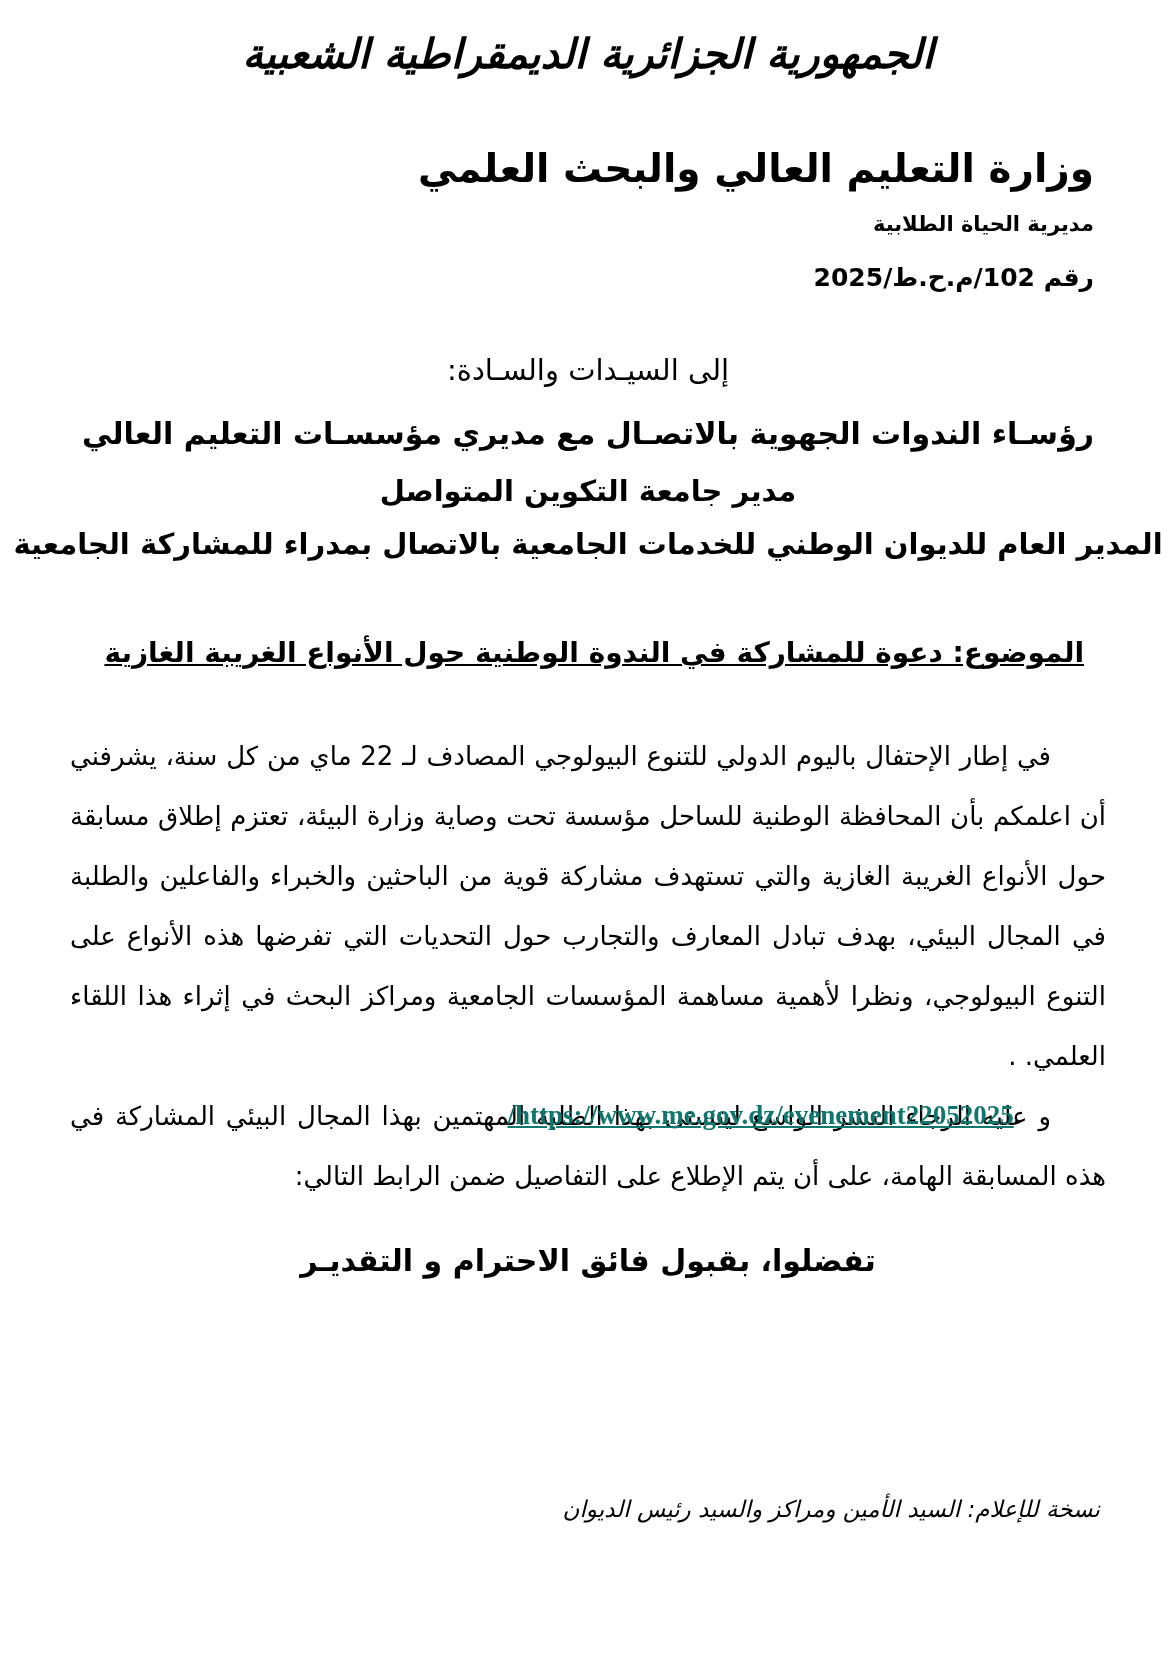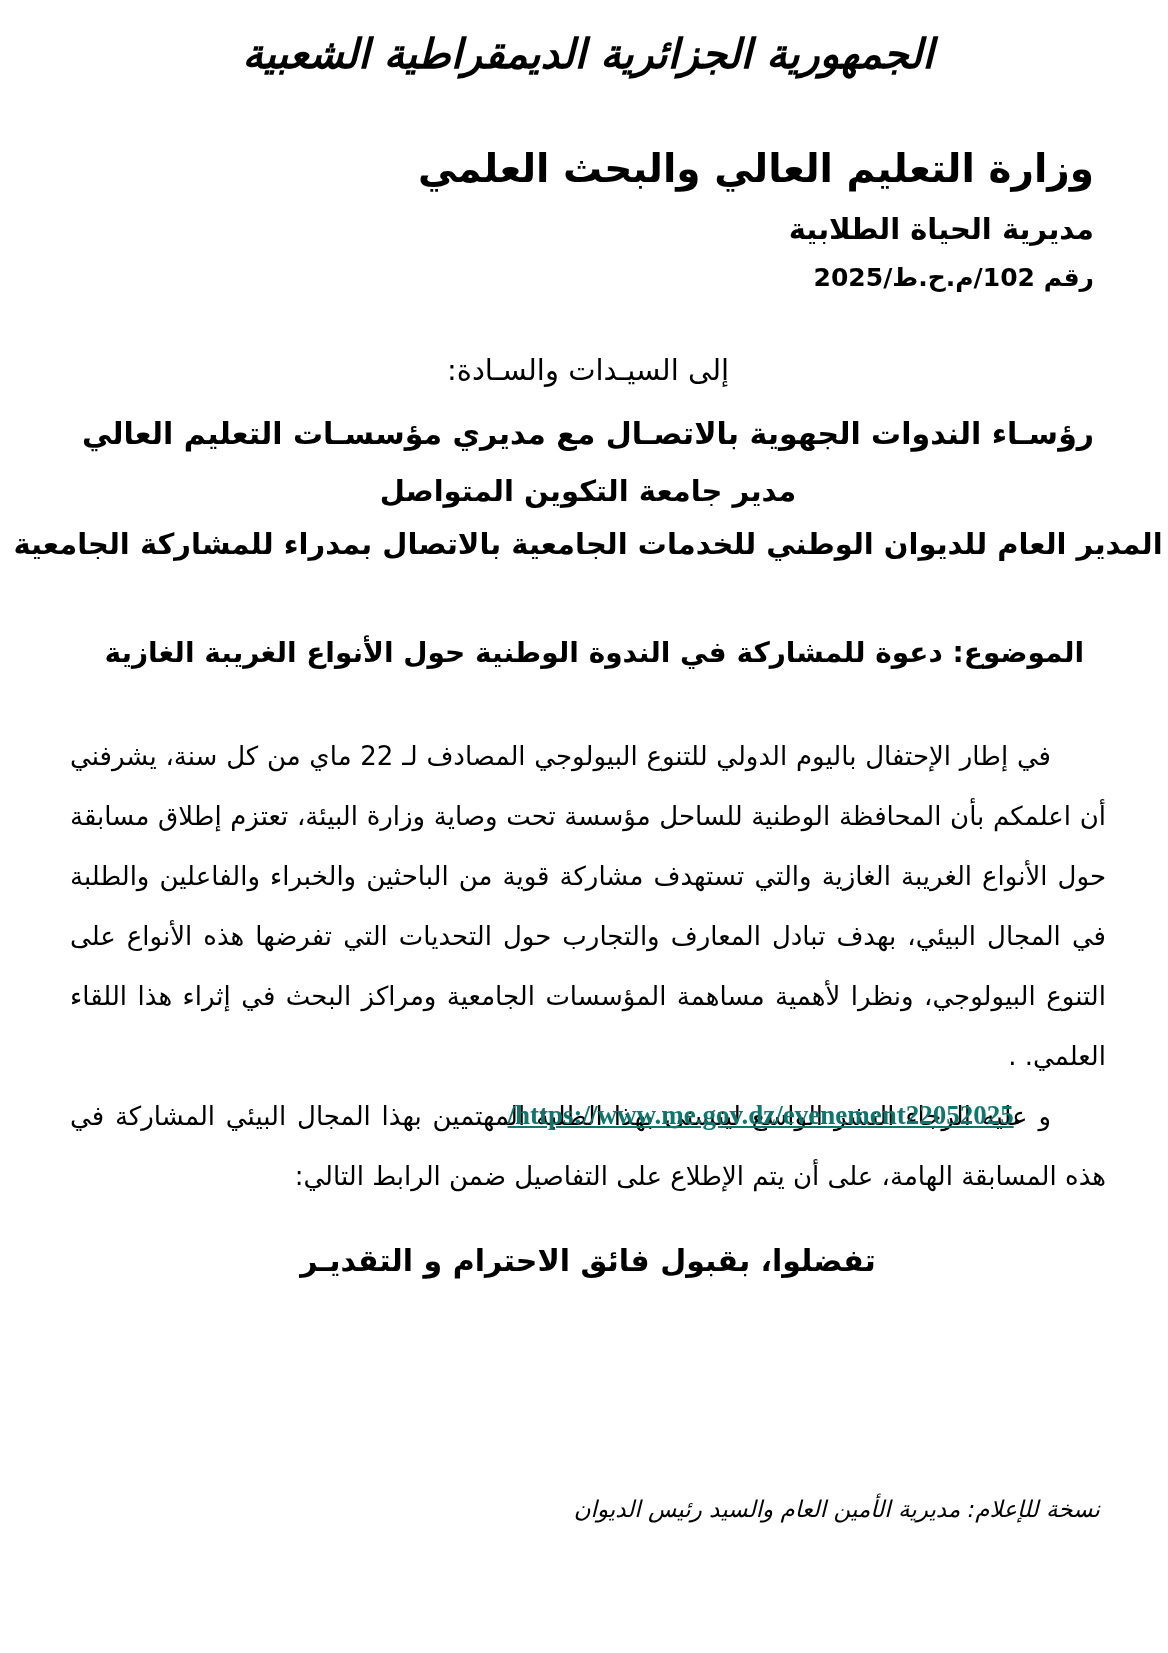--- a/index.html
+++ b/index.html
@@ -19,30 +19,30 @@
 
   .callig-header {
     top: 30px; left: 0; right: 0;
     text-align: center;
     font-size: 41px;
     font-weight: bold;
     font-style: italic;
     letter-spacing: 1px;
   }
   .ministry-line   { top: 146px; right: 74px; font-size: 39px; font-weight: bold; }
-  .directorate-line{ top: 212px; right: 74px; font-size: 29px; font-weight: bold; }
+  .directorate-line{ top: 212px; right: 74px; font-size: 21px; font-weight: bold; }
   .ref-line        { top: 263px; right: 74px; font-size: 25px; font-weight: bold; }
   .date-line       { top: 261px; left: 240px; font-size: 25px; font-weight: bold; direction: rtl; }
 
   .salutation  { top: 353px; left: 0; right: 0; text-align: center; font-size: 29px; font-weight: normal; }
   .addr-1      { top: 416px; left: 0; right: 0; text-align: center; font-size: 30px; font-weight: bold; }
   .addr-2      { top: 474px; left: 0; right: 0; text-align: center; font-size: 29px; font-weight: bold; }
   .addr-3      { top: 527px; left: 0; right: 0; text-align: center; font-size: 29px; font-weight: bold; }
 
-  .subject-line { top: 636px; right: 84px; left: 60px; text-align: right; font-size: 28px; font-weight: bold; }
+  .subject-line { top: 636px; right: 84px; left: 60px; text-align: right; font-size: 28px; font-weight: bold; text-decoration: underline; }
 
   .body-block {
     top: 726px; right: 62px; left: 62px;
     font-size: 26px;
     line-height: 60px;
     text-align: justify;
     text-justify: inter-word;
   }
   .body-block p { text-indent: 55px; }
 
@@ -100,15 +100,15 @@
     <p>في إطار الإحتفال باليوم الدولي للتنوع البيولوجي المصادف لـ 22 ماي من كل سنة، يشرفني أن اعلمكم بأن المحافظة الوطنية للساحل مؤسسة تحت وصاية وزارة البيئة، تعتزم إطلاق مسابقة حول الأنواع الغريبة الغازية والتي تستهدف مشاركة قوية من الباحثين والخبراء والفاعلين والطلبة في المجال البيئي، بهدف تبادل المعارف والتجارب حول التحديات التي تفرضها هذه الأنواع على التنوع البيولوجي، ونظرا لأهمية مساهمة المؤسسات الجامعية ومراكز البحث في إثراء هذا اللقاء العلمي. .</p>
     <p>و عليه الرجاء النشر الواسع ليتسنى بهذا الطلبة المهتمين بهذا المجال البيئي المشاركة في هذه المسابقة الهامة، على أن يتم الإطلاع على التفاصيل ضمن الرابط التالي:</p>
   </div>
 
   <div class="abs link-row">
     <a style="color: #0f766e;">/https://www.me.gov.dz/evenement22052025</a><span class="link-period">.</span>
   </div>
 
   <div class="abs closing-line">تفضلوا، بقبول فائق الاحترام و التقديـر</div>
 
-  <div class="abs cc-note">نسخة للإعلام: مديرية الأمين العام والسيد رئيس الديوان</div>
+  <div class="abs cc-note">نسخة للإعلام: السيد الأمين ومراكز والسيد رئيس الديوان</div>
 
 </div>
 
 </body></html>

